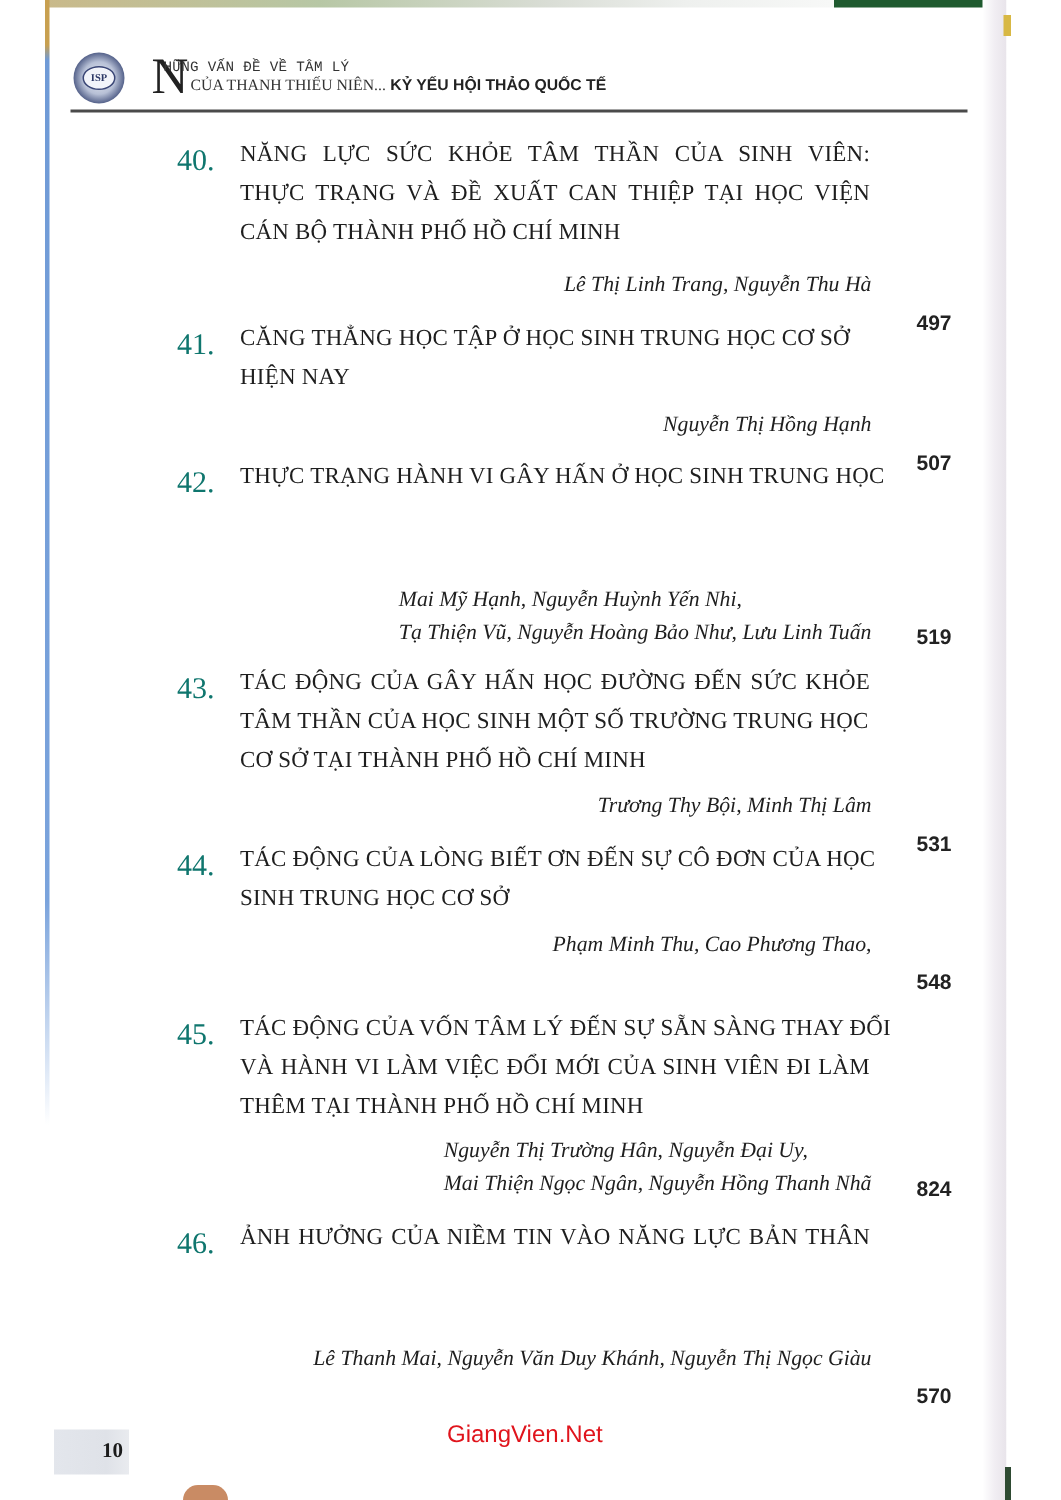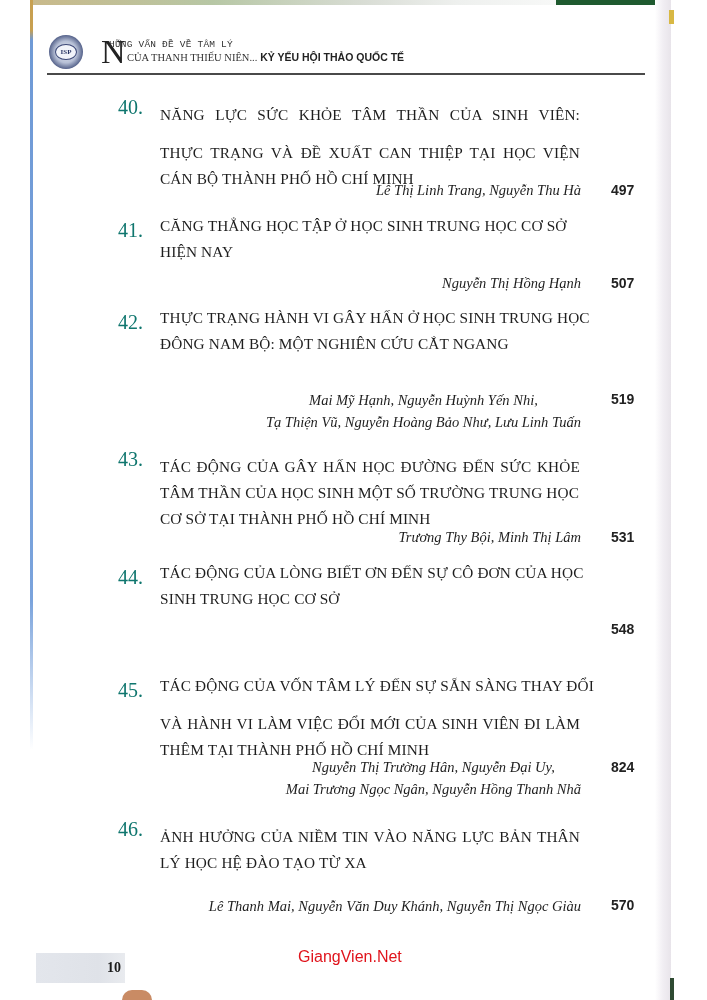--- a/index.html
+++ b/index.html
@@ -71,34 +71,34 @@
     .entry-num {
       position:absolute; left:118px; font-size:20px; color:#0f766e;
       font-family:"Liberation Serif", serif;
     }
     .entry-title {
       position:absolute; left:160px; width:420px;
       font-size:15.3px; line-height:26px; color:#1e1e1e;
       font-family:"Liberation Serif", serif; letter-spacing:0.15px;
     }
     .entry-title div { white-space:nowrap; }
-    .justify div.j { text-align:justify; text-align-last:justify; white-space:normal;margin-top:12px; }
+    .justify div.j { text-align:justify; text-align-last:justify; white-space:normal; }
     .entry-authors {
-      position:absolute; right:126px; text-align:center;
+      position:absolute; right:126px; text-align:left;
       font-style:italic; font-size:14.5px; line-height:22px; color:#1e1e1e;
       font-family:"Liberation Serif", serif;
     }
     .entry-authors div { white-space:nowrap; }
     .entry-page {
       position:absolute; left:611px; width:28px; text-align:left;
-      font-family:"Liberation Sans", sans-serif; font-weight:bold; font-size:14px; color:#222;
+      font-family:"Liberation Sans", sans-serif; font-weight:bold; font-size:14px; color:#222;margin-top:25px;
     }
 
     .page-number-box {
-      position:absolute; left:36px; top:953px; width:89px; height:30px;
+      position:absolute; left:36px; top:953px; width:50px; height:30px;
       background:linear-gradient(90deg,#e3e6ec 0%,#dfe2e8 70%,#e9ebef 100%);
       text-decoration:underline;
     }
     .page-number {
       position:absolute; right:4px; top:7px; font-family:"Liberation Serif", serif;
       font-weight:bold; font-size:14px; color:#1b1b1b;
     }
     .watermark {
       position:absolute; left:298px; top:948px; font-family:"Liberation Sans", sans-serif;
       font-size:16px; color:#e0141c;
@@ -155,21 +155,20 @@
     <div class="entry-authors" style="top:272px">
       <div>Nguyễn Thị Hồng Hạnh</div>
     </div>
     <div class="entry-page" style="top:275px">507</div>
   </div>
 
   <div class="entry">
     <div class="entry-num" style="top:311px">42.</div>
     <div class="entry-title" style="top:305px">
       <div>THỰC TRẠNG HÀNH VI GÂY HẤN Ở HỌC SINH TRUNG HỌC</div>
-      <div>ĐÔNG NAM BỘ: MỘT NGHIÊN CỨU CẮT NGANG</div>
     </div>
     <div class="entry-authors" style="top:389px">
       <div>Mai Mỹ Hạnh, Nguyễn Huỳnh Yến Nhi,</div>
       <div>Tạ Thiện Vũ, Nguyễn Hoàng Bảo Như, Lưu Linh Tuấn</div>
     </div>
     <div class="entry-page" style="top:391px">519</div>
   </div>
 
   <div class="entry">
     <div class="entry-num" style="top:448px">43.</div>
@@ -184,43 +183,43 @@
     <div class="entry-page" style="top:529px">531</div>
   </div>
 
   <div class="entry">
     <div class="entry-num" style="top:566px">44.</div>
     <div class="entry-title" style="top:560px">
       <div>TÁC ĐỘNG CỦA LÒNG BIẾT ƠN ĐẾN SỰ CÔ ĐƠN CỦA HỌC</div>
       <div>SINH TRUNG HỌC CƠ SỞ</div>
     </div>
     <div class="entry-authors" style="top:619px">
+      <div>Phạm Minh Thu, Cao Phương Thao,</div>
     </div>
     <div class="entry-page" style="top:621px">548</div>
   </div>
 
   <div class="entry">
     <div class="entry-num" style="top:679px">45.</div>
     <div class="entry-title justify" style="top:673px">
       <div>TÁC ĐỘNG CỦA VỐN TÂM LÝ ĐẾN SỰ SẴN SÀNG THAY ĐỔI</div>
       <div class="j">VÀ HÀNH VI LÀM VIỆC ĐỔI MỚI CỦA SINH VIÊN ĐI LÀM</div>
       <div>THÊM TẠI THÀNH PHỐ HỒ CHÍ MINH</div>
     </div>
     <div class="entry-authors" style="top:756px">
       <div>Nguyễn Thị Trường Hân, Nguyễn Đại Uy,</div>
-      <div>Mai Trương Ngọc Ngân, Nguyễn Hồng Thanh Nhã</div>
+      <div>Mai Thiện Ngọc Ngân, Nguyễn Hồng Thanh Nhã</div>
     </div>
     <div class="entry-page" style="top:759px">824</div>
   </div>
 
   <div class="entry">
     <div class="entry-num" style="top:818px">46.</div>
     <div class="entry-title justify" style="top:812px">
       <div class="j">ẢNH HƯỞNG CỦA NIỀM TIN VÀO NĂNG LỰC BẢN THÂN</div>
-      <div>LÝ HỌC HỆ ĐÀO TẠO TỪ XA</div>
     </div>
     <div class="entry-authors" style="top:895px">
       <div>Lê Thanh Mai, Nguyễn Văn Duy Khánh, Nguyễn Thị Ngọc Giàu</div>
     </div>
     <div class="entry-page" style="top:897px">570</div>
   </div>
 
 </div>
 
 <div class="page-number-box">

